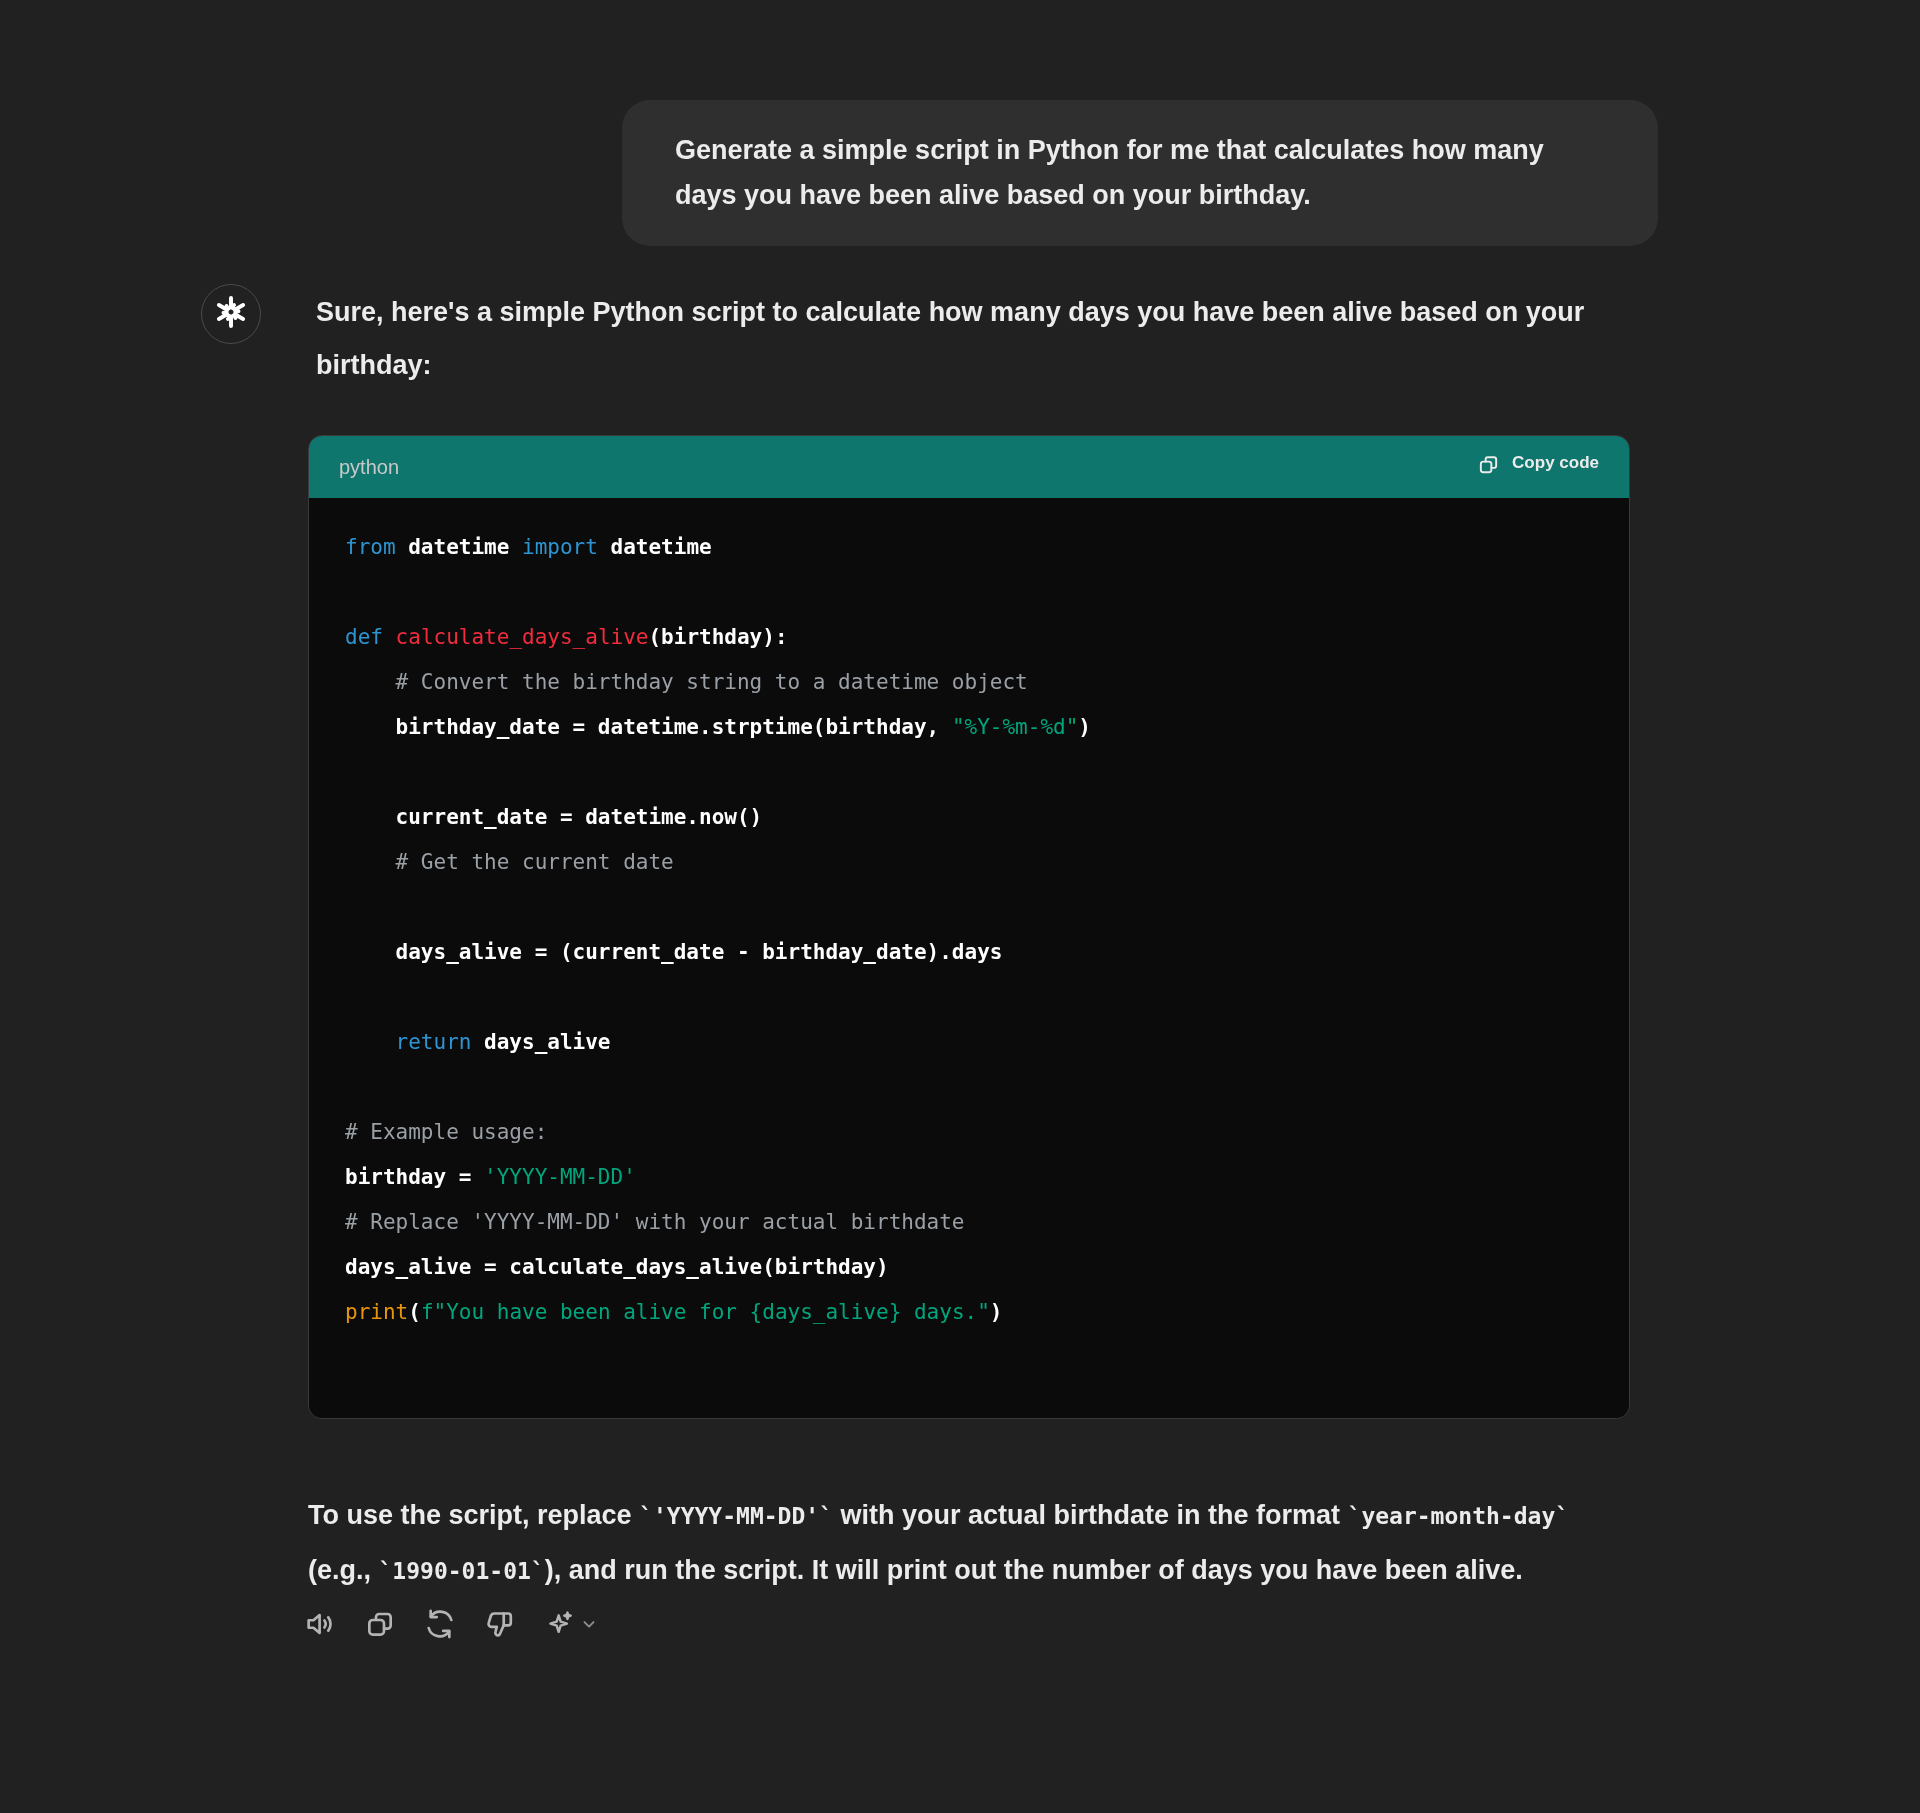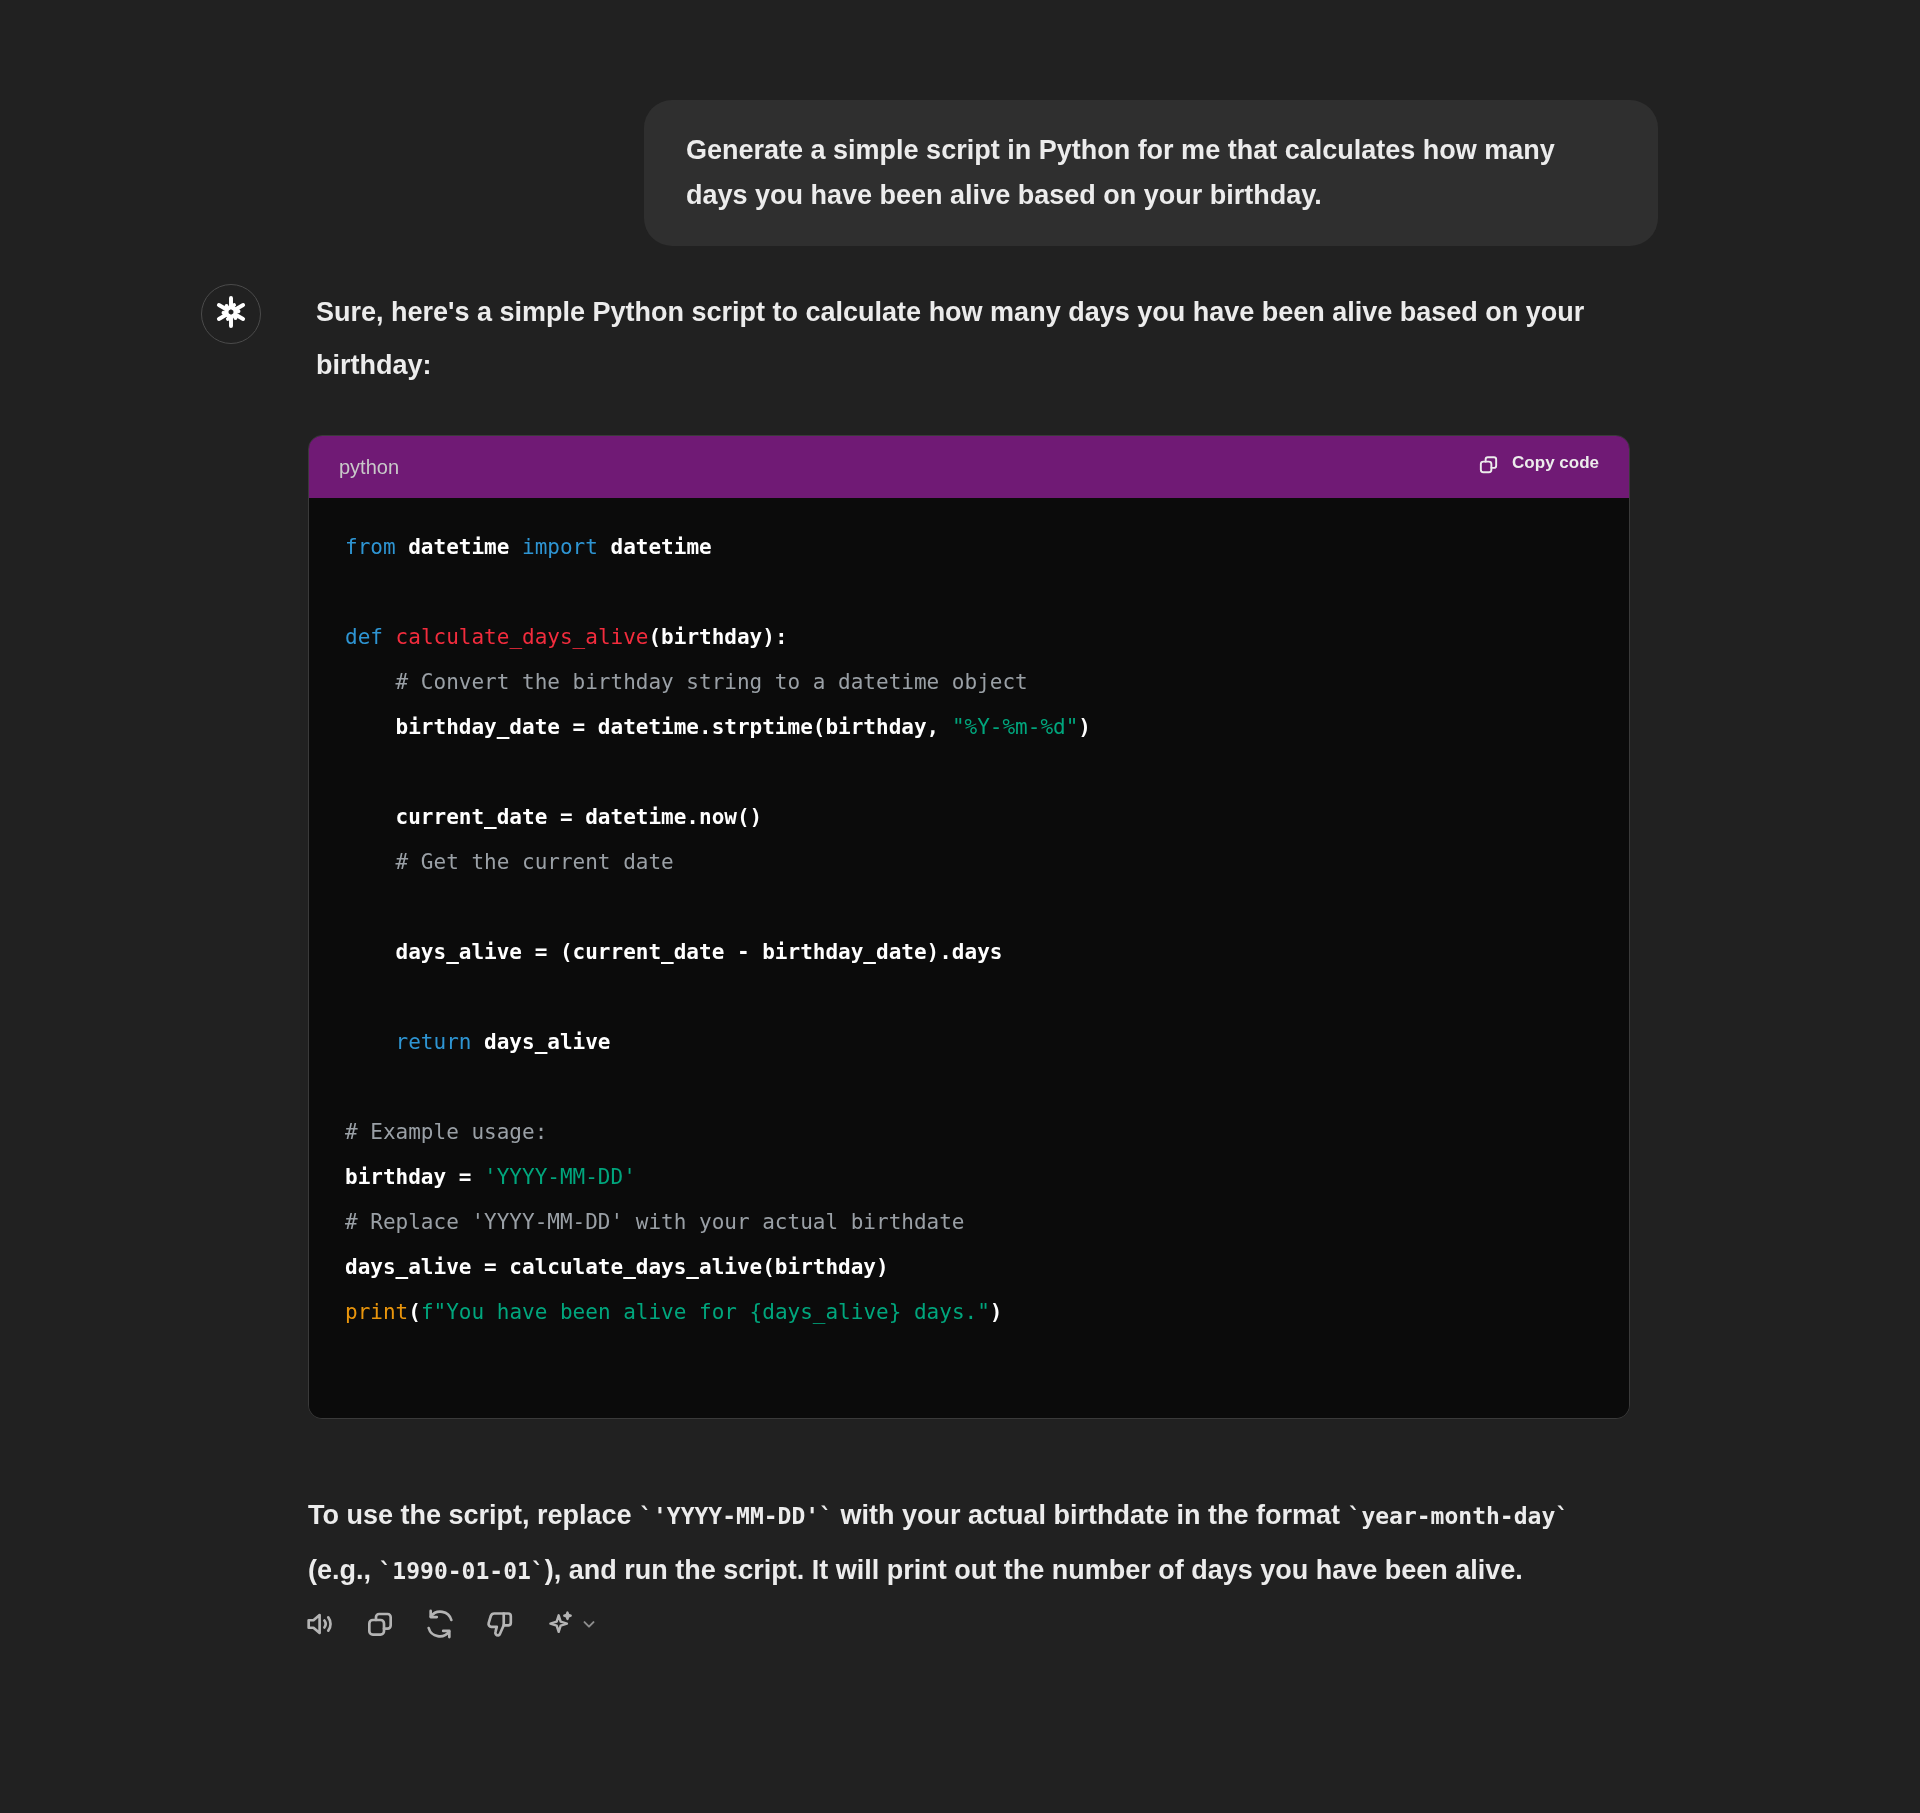--- a/index.html
+++ b/index.html
@@ -7,42 +7,42 @@
     width:1920px;height:1813px;position:relative;
     background:#212121;
     font-family:"Liberation Sans", sans-serif;
     color:#ececec;overflow:hidden;
   }
   
   .user-bubble{
     position:absolute;top:100px;right:262px;
     max-width:930px;
     background:#2f2f2f;border-radius:28px;
-    padding:28px 42px;
+    padding:28px 53px;
     font-size:27px;line-height:45px;font-weight:600;color:#ececec;
   }
   
   .avatar{
     position:absolute;left:201px;top:284px;width:60px;height:60px;
     border-radius:50%;border:1.5px solid #4b4b4b;
     display:flex;align-items:center;justify-content:center;
     box-sizing:border-box;background:#212121;
   }
   .assistant-intro{
     position:absolute;left:316px;top:286px;width:1310px;
     font-size:27px;line-height:53px;font-weight:600;color:#ececec;
   }
   
   .code-block{
     position:absolute;left:308px;top:435px;width:1322px;
     border-radius:14px;overflow:hidden;
     border:1px solid #3a3a3a;box-sizing:border-box;
   }
   .code-header{
-    height:62px;background:#701a75;
+    height:62px;background:#0f766e;
     display:flex;align-items:center;justify-content:space-between;
     padding:0 30px;
   }
   .code-lang{
     font-size:20px;color:#c9c9c9;font-weight:400;
   }
   .copy-btn{
     display:flex;gap:12px;
     background:none;border:none;cursor:pointer;
     color:#ececec;font-size:17px;font-weight:600;

